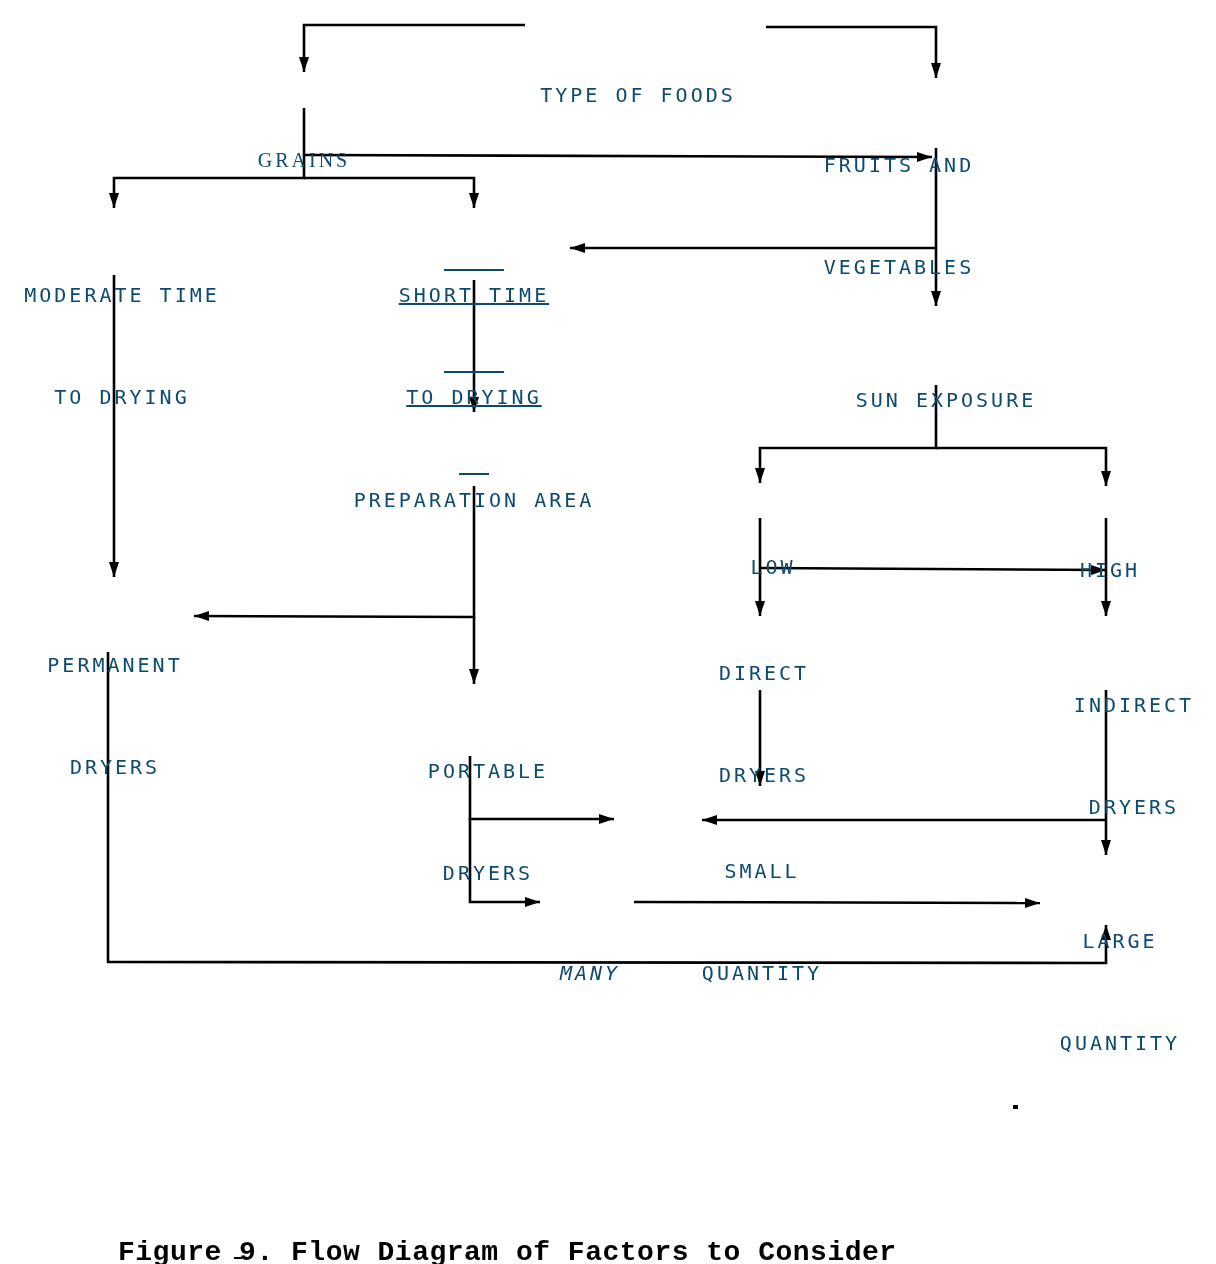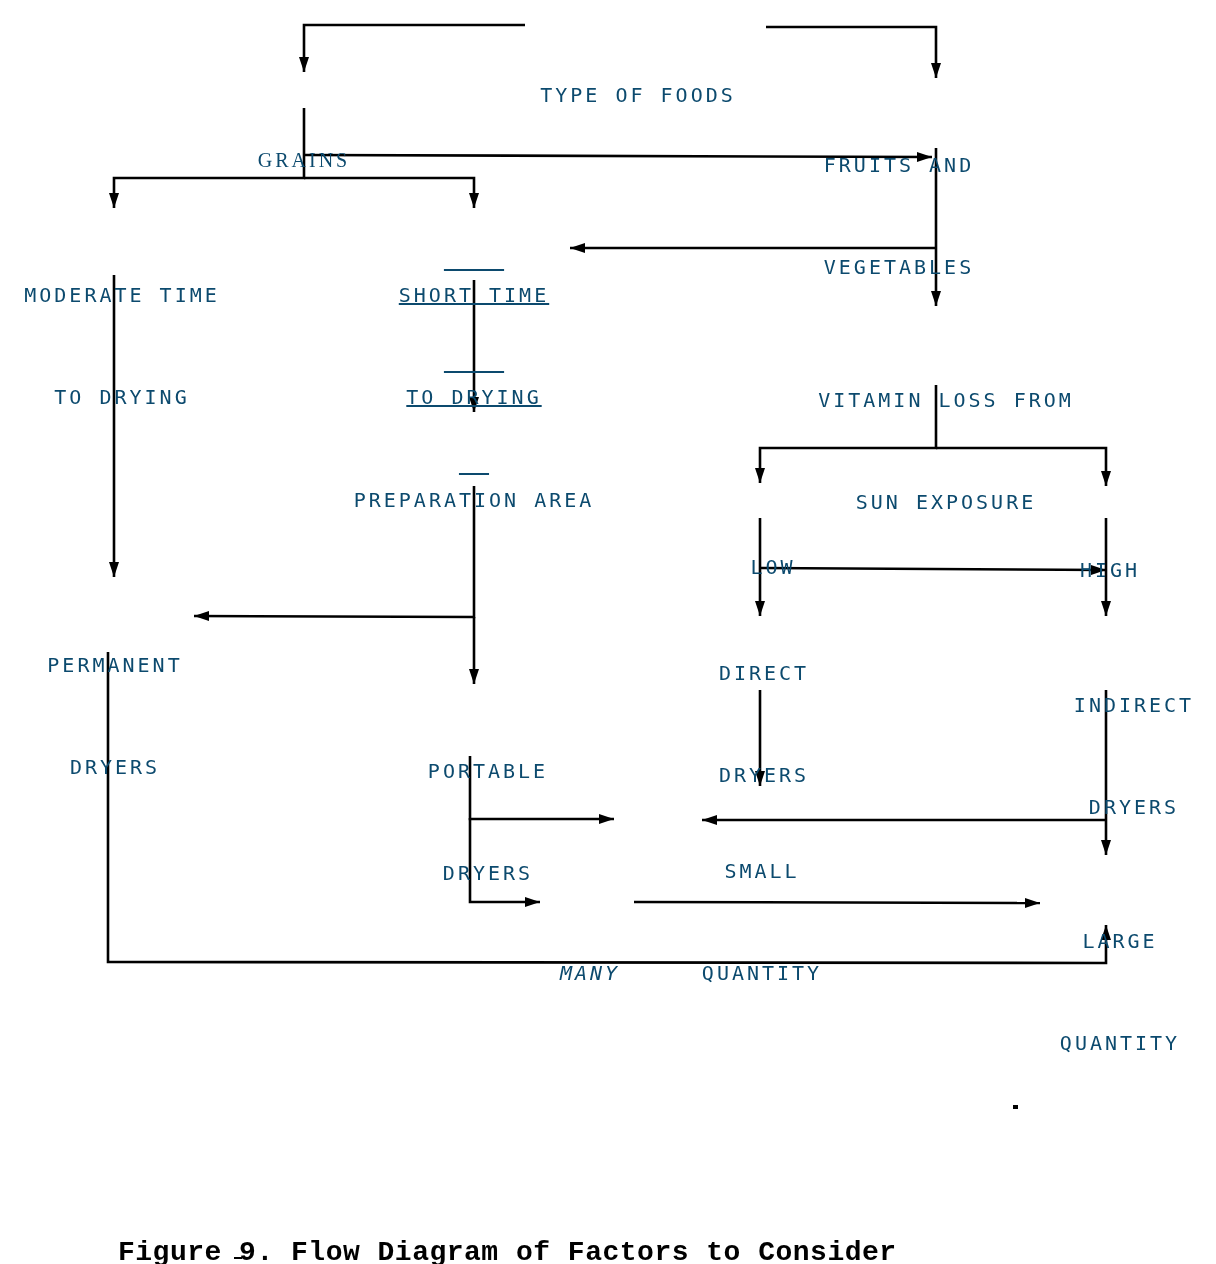--- a/index.html
+++ b/index.html
@@ -157,21 +157,20 @@
   </div>
   <div class="node" style="left:122px; top:210px;">
     <span>MODERATE TIME</span>
     <span>TO DRYING</span>
   </div>
   <div class="node" style="left:474px; top:210px;text-decoration:underline;">
     <span>SHORT TIME</span>
     <span>TO DRYING</span>
   </div>
   <div class="node" style="left:946px; top:315px;">
-    <span>VITAMIN LOSS FROM</span>
     <span>SUN EXPOSURE</span>
   </div>
   <div class="node" style="left:474px; top:415px;">
     <span>PREPARATION AREA</span>
   </div>
   <div class="node" style="left:773px; top:482px;">
     <span>LOW</span>
   </div>
   <div class="node" style="left:1110px; top:485px;">
     <span>HIGH</span>

